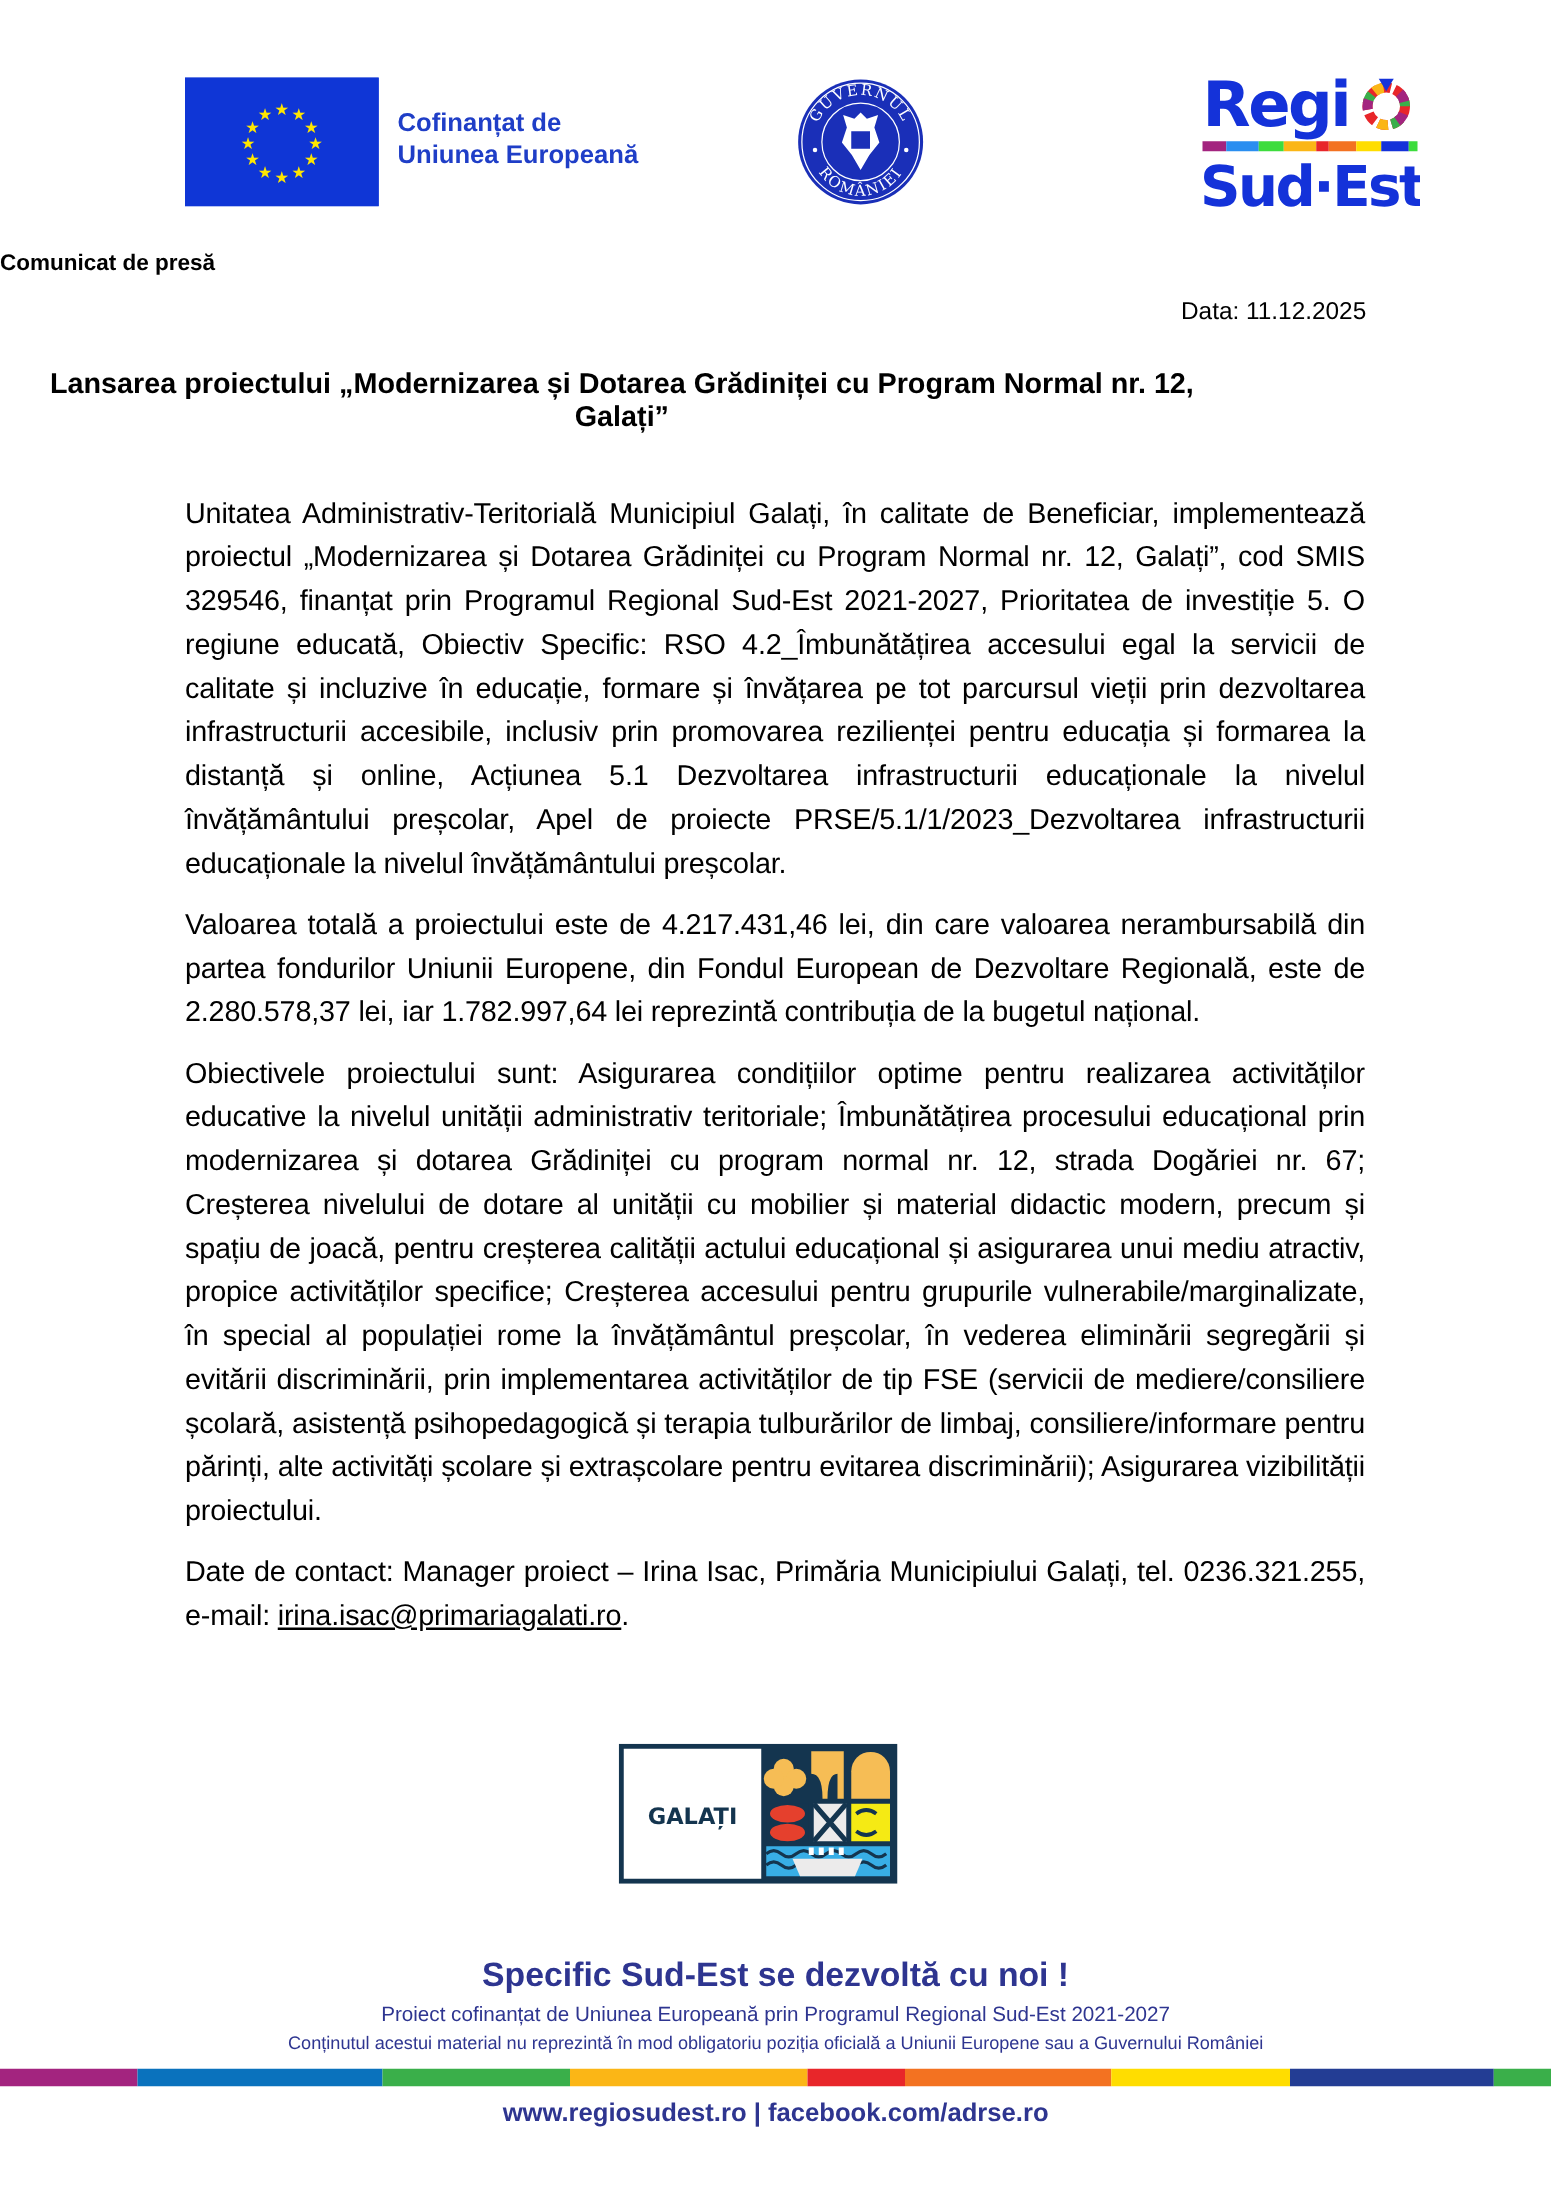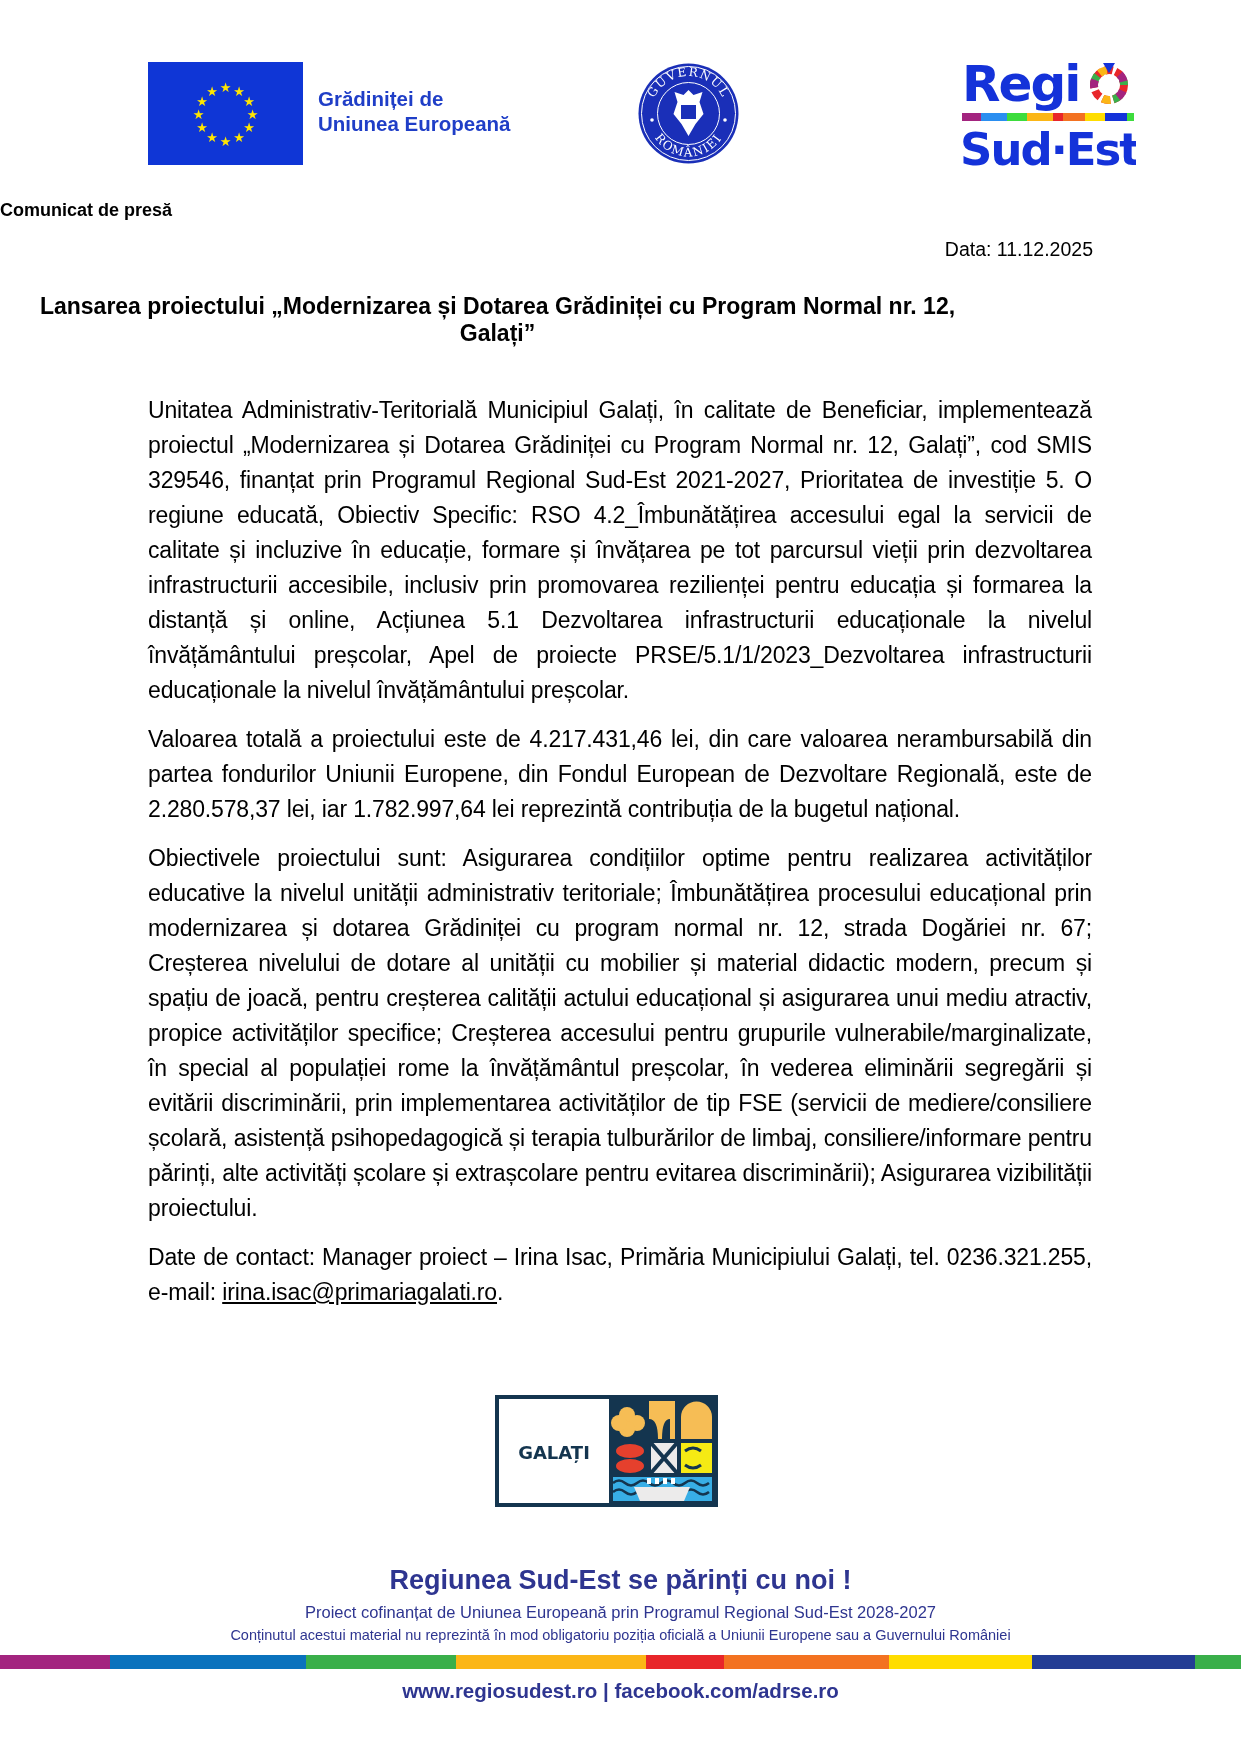--- a/index.html
+++ b/index.html
@@ -52,21 +52,21 @@
       <text x="77.5" y="84">★</text>
         <text x="64" y="80">★</text>
         <text x="54" y="70">★</text>
       <text x="50.5" y="57">★</text>
         <text x="54" y="44">★</text>
         <text x="64" y="34">★</text>
     </g>
   </svg>
 </div>
 <div class="abs eu-text">
-  <div>Grădiniței de</div>
+  <div>Cofinanțat de</div>
   <div>Uniunea Europeană</div>
 </div>
 
 <div class="abs gov-seal">
   <svg viewBox="0 0 103 103" width="103" height="103">
     <circle cx="51.5" cy="51.5" r="50" fill="#1a2fb8"></circle>
     <circle cx="51.5" cy="51.5" r="47" fill="none" stroke="#fff" stroke-width="1"></circle>
     <circle cx="51.5" cy="51.5" r="31" fill="none" stroke="#fff" stroke-width="1"></circle>
     <defs>
       <path id="topArc" d="M 14 51.5 A 37.5 37.5 0 0 1 89 51.5"></path>
@@ -141,22 +141,22 @@
     <rect x="118" y="82" width="99" height="24" fill="#38aee6"></rect>
     <path d="M118 88 q6 -5 12 0 t12 0 t12 0 t12 0 t12 0 t12 0 t12 0 t12 0 M118 97 q6 -5 12 0 t12 0 t12 0 t12 0 t12 0 t12 0 t12 0 t12 0" stroke="#14354f" stroke-width="2.5" fill="none"></path>
     <path d="M139 92 h56 l-6 14 h-44 z" fill="#ecebeb"></path>
     <rect x="152" y="83" width="4" height="6" fill="#fff"></rect>
       <rect x="160" y="83" width="4" height="6" fill="#fff"></rect>
     <rect x="168" y="83" width="4" height="6" fill="#fff"></rect>
       <rect x="176" y="83" width="4" height="6" fill="#fff"></rect>
   </svg>
 </div>
 
-<div class="abs slogan">Regiunea Sud-Est se părinți cu noi !</div>
-<div class="abs footer-l1">Proiect cofinanțat de Uniunea Europeană prin Programul Regional Sud-Est 2028-2027</div>
+<div class="abs slogan">Specific Sud-Est se dezvoltă cu noi !</div>
+<div class="abs footer-l1">Proiect cofinanțat de Uniunea Europeană prin Programul Regional Sud-Est 2021-2027</div>
 <div class="abs footer-l2">Conținutul acestui material nu reprezintă în mod obligatoriu poziția oficială a Uniunii Europene sau a Guvernului României</div>
 <div class="abs stripe">
   <div style="width:110px;background:#a3247f"></div>
   <div style="width:196px;background:#0a72bd"></div>
   <div style="width:150px;background:#3aaf4a"></div>
   <div style="width:190px;background:#fbb616"></div>
   <div style="width:78px;background:#e8262a"></div>
   <div style="width:165px;background:#f37221"></div>
   <div style="width:143px;background:#ffdd00"></div>
   <div style="width:163px;background:#233d94"></div>

